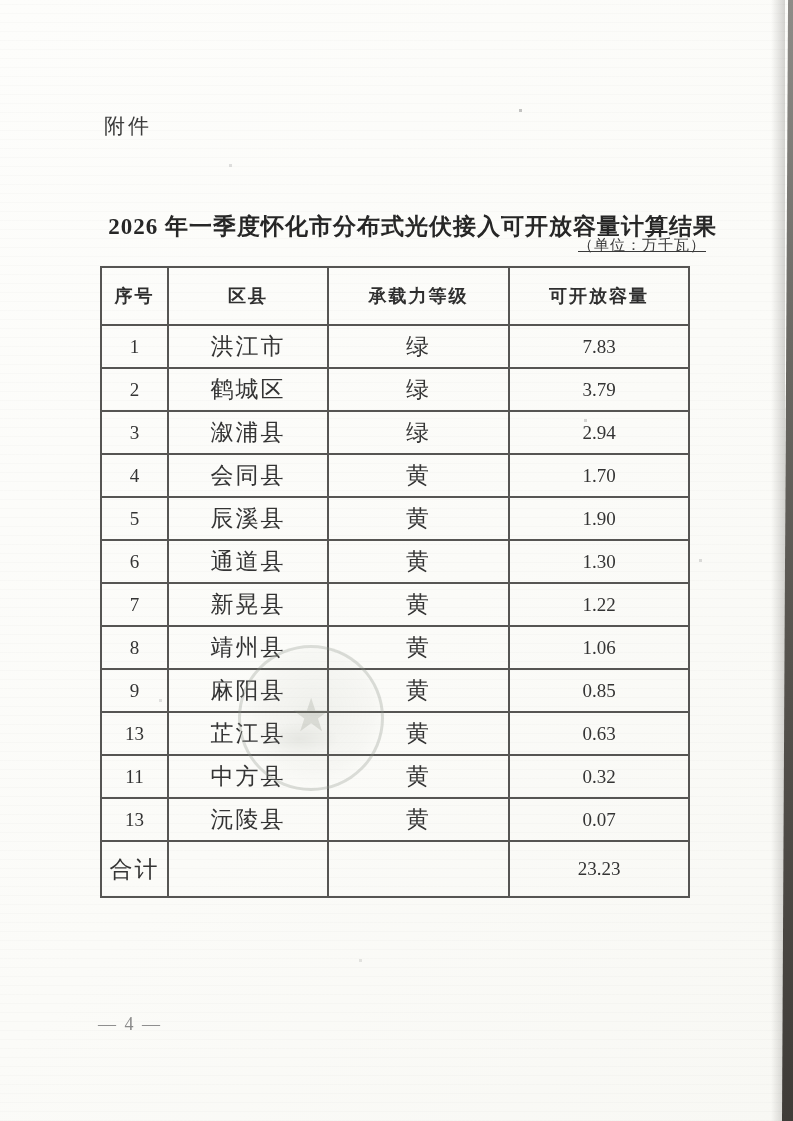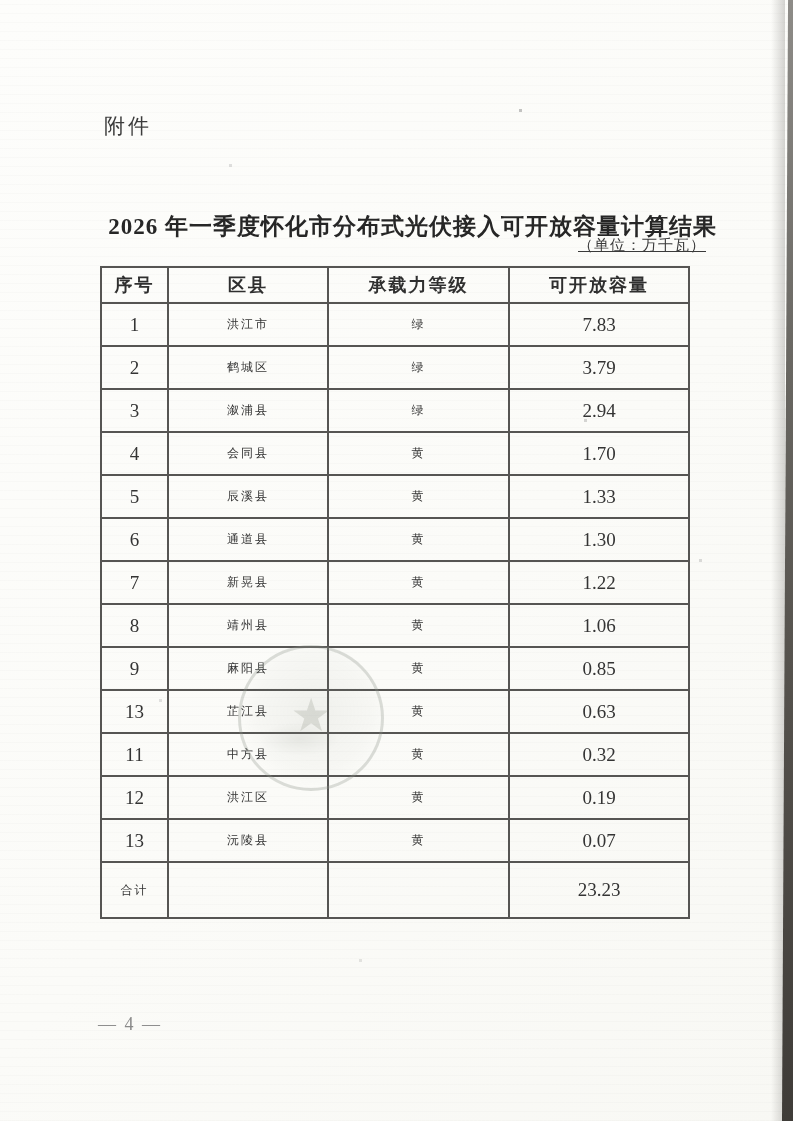--- a/index.html
+++ b/index.html
@@ -67,29 +67,29 @@
   }
   table.cap-table{
     position:absolute;left:100px;top:266px;width:588px;
     border-collapse:collapse;table-layout:fixed;z-index:1;
   }
   .cap-table th,.cap-table td{
     border:2px solid #565553;
     text-align:center;vertical-align:middle;
     padding:0;overflow:hidden;white-space:nowrap;
   }
-  .cap-table thead tr{height:36px;}
+  .cap-table thead tr{height:58px;}
   .cap-table tbody tr{height:43px;}
   .cap-table tr.total-row{height:56px;}
   .cap-table th{
     font-family:"Liberation Sans", sans-serif;
     font-size:18px;font-weight:600;letter-spacing:2px;color:#2f2f2f;
   }
   .cap-table td{font-size:19px;color:#343434;}
-  .cap-table td.cn{letter-spacing:2px;font-size:12px;}
+  .cap-table td.cn{letter-spacing:2px;font-size:23px;}
   .page-number{
     position:absolute;left:98px;top:1014px;
     font-size:18px;letter-spacing:2px;color:#8a8a8a;
   }
 </style>
 </head>
 <body>
 
 <div class="page">
 
@@ -145,21 +145,21 @@
       <tr>
         <td>4</td>
         <td class="cn">会同县</td>
         <td class="cn">黄</td>
         <td>1.70</td>
       </tr>
       <tr>
         <td>5</td>
         <td class="cn">辰溪县</td>
         <td class="cn">黄</td>
-        <td>1.33</td>
+        <td>1.90</td>
       </tr>
       <tr>
         <td>6</td>
         <td class="cn">通道县</td>
         <td class="cn">黄</td>
         <td>1.30</td>
       </tr>
       <tr>
         <td>7</td>
         <td class="cn">新晃县</td>
@@ -182,26 +182,20 @@
         <td>13</td>
         <td class="cn">芷江县</td>
         <td class="cn">黄</td>
         <td>0.63</td>
       </tr>
       <tr>
         <td>11</td>
         <td class="cn">中方县</td>
         <td class="cn">黄</td>
         <td>0.32</td>
-      </tr>
-      <tr>
-        <td>12</td>
-        <td class="cn">洪江区</td>
-        <td class="cn">黄</td>
-        <td>0.19</td>
       </tr>
       <tr>
         <td>13</td>
         <td class="cn">沅陵县</td>
         <td class="cn">黄</td>
         <td>0.07</td>
       </tr>
       <tr class="total-row">
         <td class="cn">合计</td>
         <td></td>

